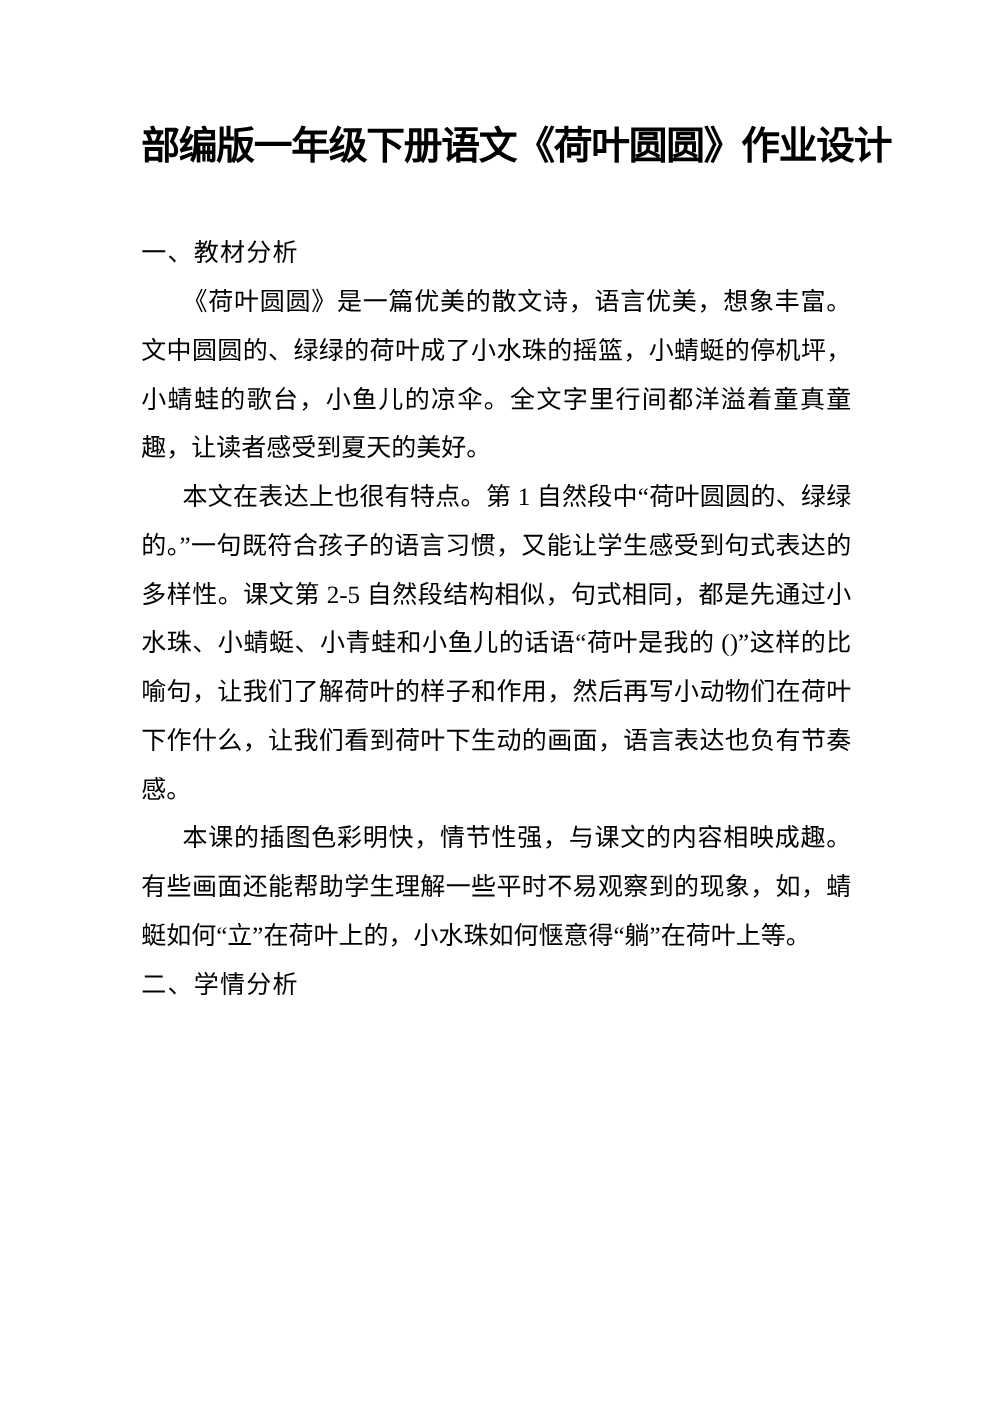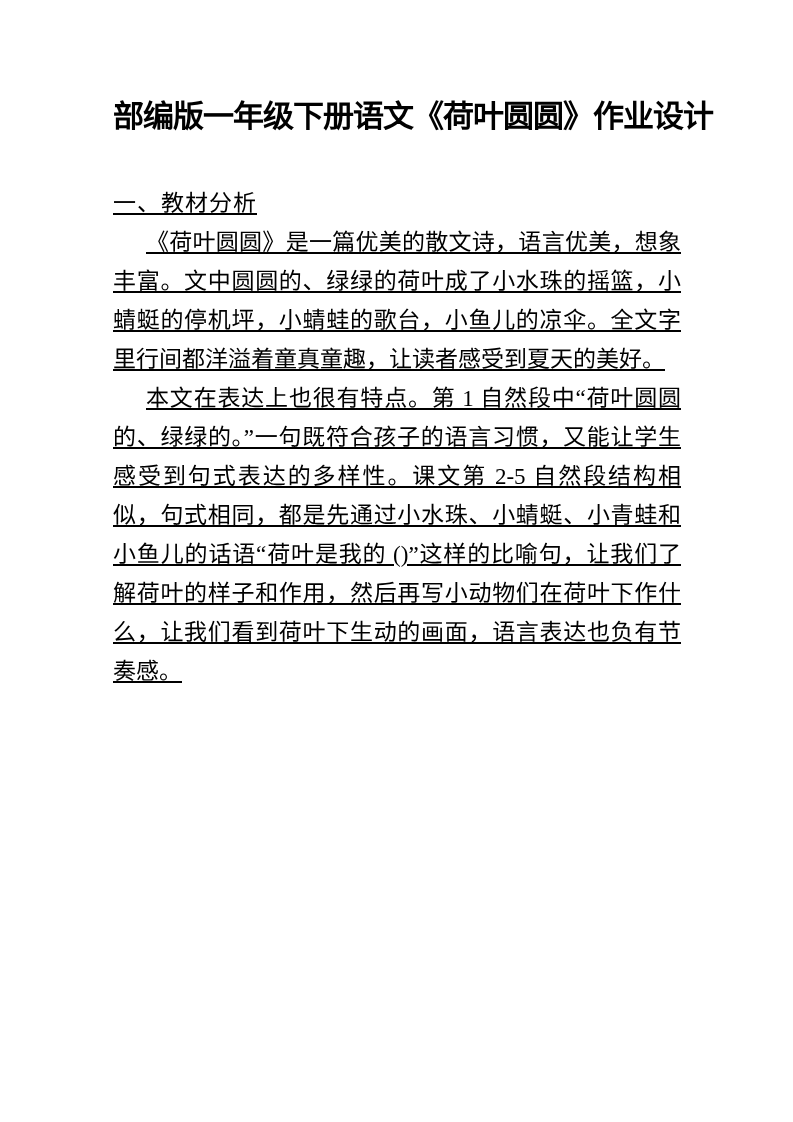--- a/index.html
+++ b/index.html
@@ -23,25 +23,24 @@
     font-family: "Liberation Sans", sans-serif;
     font-weight: 700;
     font-size: 31px;
     letter-spacing: -1px;
     line-height: 42px;
     text-align: left;
     white-space: nowrap;
   }
   .doc-body {
     font-family: "Liberation Serif", serif;
-    font-size: 23px;
+    font-size: 20px;
     line-height: 39px;
     text-align: justify;
     text-justify: inter-character;
-    text-decoration: underline;
   }
   .section-heading {
     margin: 0;
     letter-spacing: 1px;
     text-align: left;
   }
   .para {
     margin: 0;
     text-indent: 33px;
   }
@@ -49,15 +48,17 @@
 </head>
 <body>
 
 <div class="page">
   <h1 class="doc-title">部编版一年级下册语文《荷叶圆圆》作业设计</h1>
 
   <div class="doc-body">
     <p class="section-heading">一、教材分析</p>
     <p class="para">《荷叶圆圆》是一篇优美的散文诗，语言优美，想象丰富。文中圆圆的、绿绿的荷叶成了小水珠的摇篮，小蜻蜓的停机坪，小蜻蛙的歌台，小鱼儿的凉伞。全文字里行间都洋溢着童真童趣，让读者感受到夏天的美好。</p>
     <p class="para">本文在表达上也很有特点。第 1 自然段中“荷叶圆圆的、绿绿的。”一句既符合孩子的语言习惯，又能让学生感受到句式表达的多样性。课文第 2-5 自然段结构相似，句式相同，都是先通过小水珠、小蜻蜓、小青蛙和小鱼儿的话语“荷叶是我的 ()”这样的比喻句，让我们了解荷叶的样子和作用，然后再写小动物们在荷叶下作什么，让我们看到荷叶下生动的画面，语言表达也负有节奏感。</p>
+    <p class="para">本课的插图色彩明快，情节性强，与课文的内容相映成趣。有些画面还能帮助学生理解一些平时不易观察到的现象，如，蜻蜓如何“立”在荷叶上的，小水珠如何惬意得“躺”在荷叶上等。</p>
 
+    <p class="section-heading">二、学情分析</p>
   </div>
 </div>
 
 </body></html>

